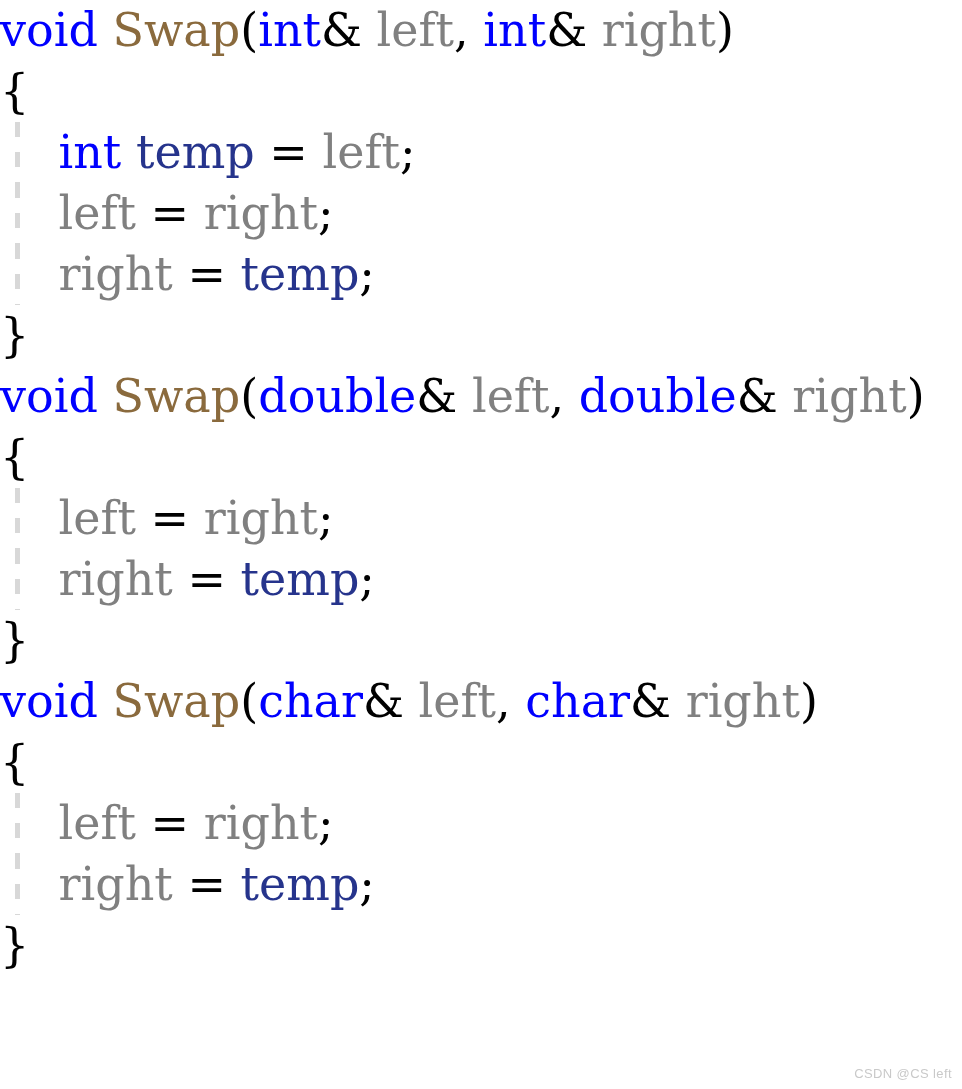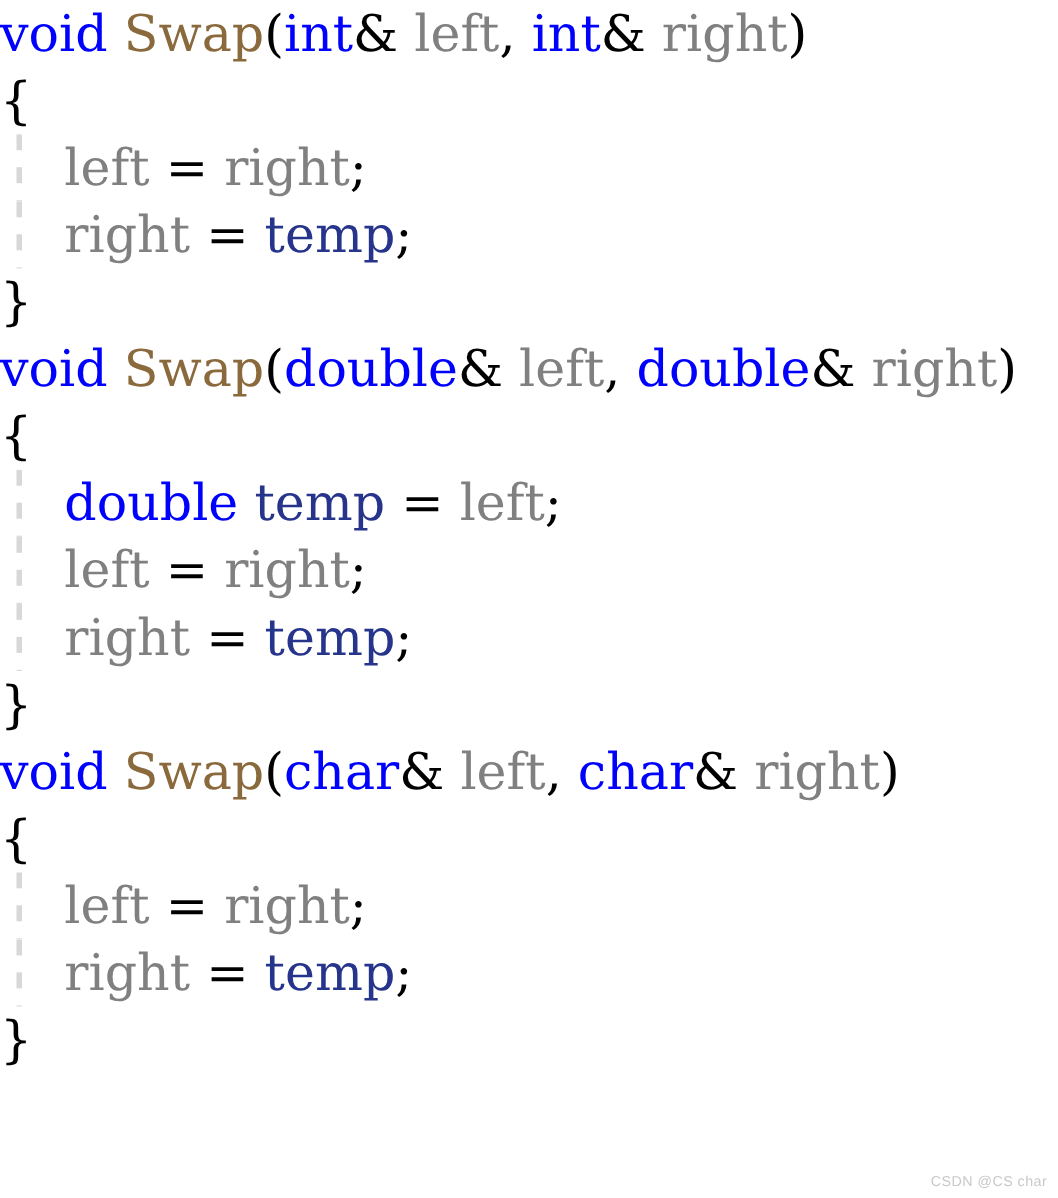--- a/index.html
+++ b/index.html
@@ -67,29 +67,29 @@
     letter-spacing: 0.4px;
     white-space: pre;
   }
 </style>
 </head>
 <body>
 
 <div id="code-block">
     <div class="code-line"><span class="tok t-kw">void</span><span class="tok t-plain"> </span><span class="tok t-fn">Swap</span><span class="tok t-punct">(</span><span class="tok t-kw">int</span><span class="tok t-punct">&amp; </span><span class="tok t-var">left</span><span class="tok t-punct">, </span><span class="tok t-kw">int</span><span class="tok t-punct">&amp; </span><span class="tok t-var">right</span><span class="tok t-punct">)</span></div>
     <div class="code-line"><span class="tok t-punct">{</span></div>
+    <div class="code-line guide"><span class="tok t-plain">    </span><span class="tok t-kw">int</span><span class="tok t-plain"> </span><span class="tok t-local">temp</span><span class="tok t-plain"> </span><span class="tok t-punct">=</span><span class="tok t-plain"> </span><span class="tok t-var">left</span><span class="tok t-punct">;</span></div>
     <div class="code-line guide"><span class="tok t-plain">    </span><span class="tok t-var">left</span><span class="tok t-plain"> </span><span class="tok t-punct">=</span><span class="tok t-plain"> </span><span class="tok t-var">right</span><span class="tok t-punct">;</span></div>
     <div class="code-line guide"><span class="tok t-plain">    </span><span class="tok t-var">right</span><span class="tok t-plain"> </span><span class="tok t-punct">=</span><span class="tok t-plain"> </span><span class="tok t-local">temp</span><span class="tok t-punct">;</span></div>
     <div class="code-line"><span class="tok t-punct">}</span></div>
     <div class="code-line"><span class="tok t-kw">void</span><span class="tok t-plain"> </span><span class="tok t-fn">Swap</span><span class="tok t-punct">(</span><span class="tok t-kw">double</span><span class="tok t-punct">&amp; </span><span class="tok t-var">left</span><span class="tok t-punct">, </span><span class="tok t-kw">double</span><span class="tok t-punct">&amp; </span><span class="tok t-var">right</span><span class="tok t-punct">)</span></div>
     <div class="code-line"><span class="tok t-punct">{</span></div>
-    <div class="code-line guide"><span class="tok t-plain">    </span><span class="tok t-kw">double</span><span class="tok t-plain"> </span><span class="tok t-local">temp</span><span class="tok t-plain"> </span><span class="tok t-punct">=</span><span class="tok t-plain"> </span><span class="tok t-var">left</span><span class="tok t-punct">;</span></div>
     <div class="code-line guide"><span class="tok t-plain">    </span><span class="tok t-var">left</span><span class="tok t-plain"> </span><span class="tok t-punct">=</span><span class="tok t-plain"> </span><span class="tok t-var">right</span><span class="tok t-punct">;</span></div>
     <div class="code-line guide"><span class="tok t-plain">    </span><span class="tok t-var">right</span><span class="tok t-plain"> </span><span class="tok t-punct">=</span><span class="tok t-plain"> </span><span class="tok t-local">temp</span><span class="tok t-punct">;</span></div>
     <div class="code-line"><span class="tok t-punct">}</span></div>
     <div class="code-line"><span class="tok t-kw">void</span><span class="tok t-plain"> </span><span class="tok t-fn">Swap</span><span class="tok t-punct">(</span><span class="tok t-kw">char</span><span class="tok t-punct">&amp; </span><span class="tok t-var">left</span><span class="tok t-punct">, </span><span class="tok t-kw">char</span><span class="tok t-punct">&amp; </span><span class="tok t-var">right</span><span class="tok t-punct">)</span></div>
     <div class="code-line"><span class="tok t-punct">{</span></div>
     <div class="code-line guide"><span class="tok t-plain">    </span><span class="tok t-var">left</span><span class="tok t-plain"> </span><span class="tok t-punct">=</span><span class="tok t-plain"> </span><span class="tok t-var">right</span><span class="tok t-punct">;</span></div>
     <div class="code-line guide"><span class="tok t-plain">    </span><span class="tok t-var">right</span><span class="tok t-plain"> </span><span class="tok t-punct">=</span><span class="tok t-plain"> </span><span class="tok t-local">temp</span><span class="tok t-punct">;</span></div>
     <div class="code-line"><span class="tok t-punct">}</span></div>
   </div>
 
-<div id="watermark">CSDN @CS char</div>
+<div id="watermark">CSDN @CS left</div>
 
 </body></html>

